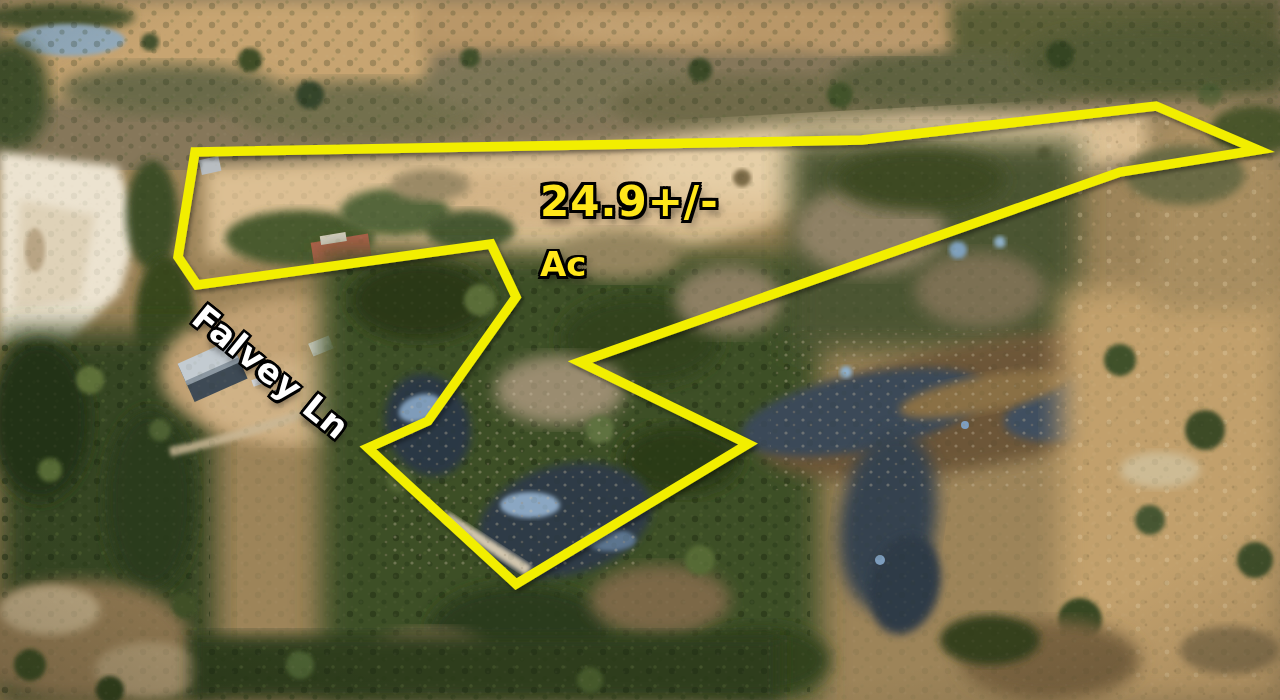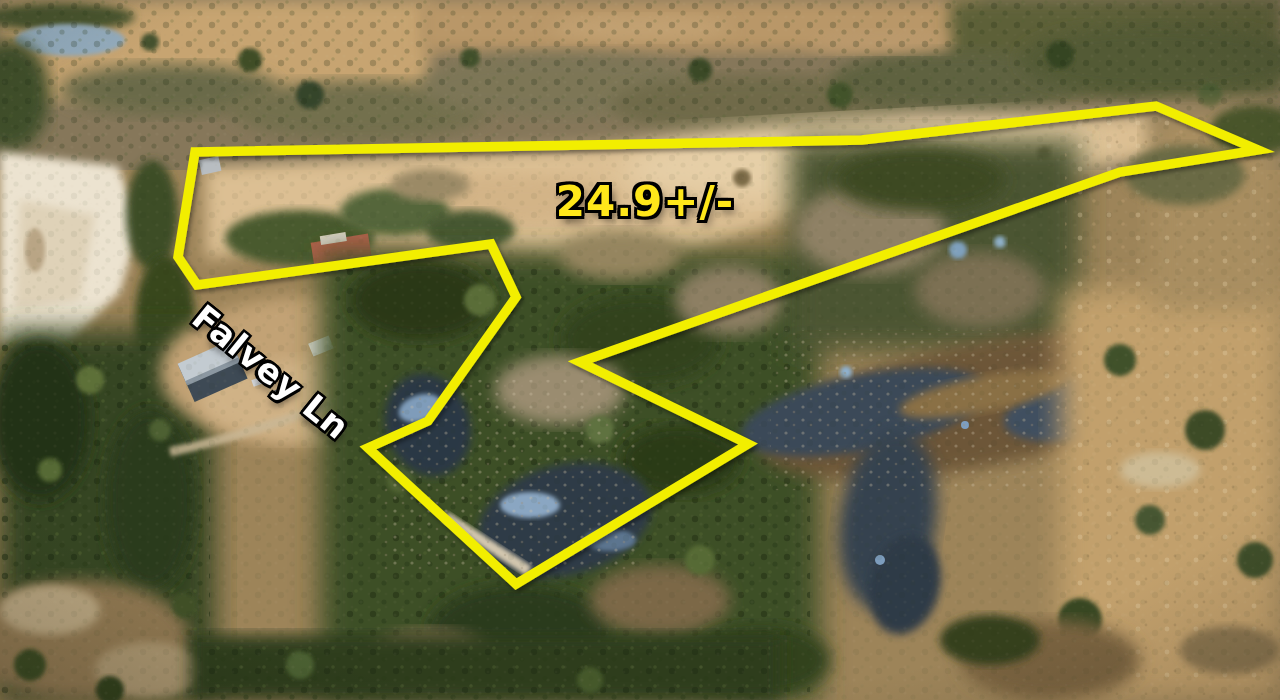--- a/index.html
+++ b/index.html
@@ -5,21 +5,21 @@
   html,body{margin:0;padding:0;background:#1b1b1b;}
   .stage{
     position:relative;width:1280px;height:700px;overflow:hidden;
     font-family:"DejaVu Sans","Liberation Sans",sans-serif;
     background:#9d8459;
   }
   .scene,.overlay{position:absolute;left:0;top:0;width:1280px;height:700px;display:block;}
   .overlay{pointer-events:none;}
 
   .acreage{
-    position:absolute;left:540px;top:181px;width:210px;text-align:center;
+    position:absolute;left:540px;top:181px;width:210px;
     font-weight:bold;color:var(--ac-color,#ffe71a);line-height:1;
   }
   .acreage .l1{
     font-size:42px;letter-spacing:1px;
     text-shadow:-3px -3px 0 var(--oc,#000),0 -3px 0 var(--oc,#000),3px -3px 0 var(--oc,#000),
                 -3px 0 0 var(--oc,#000),3px 0 0 var(--oc,#000),
                 -3px 3px 0 var(--oc,#000),0 3px 0 var(--oc,#000),3px 3px 0 var(--oc,#000),
                 4px 6px 9px rgba(0,0,0,.55);
   }
   .acreage .l2{
@@ -254,17 +254,18 @@
     <rect width="1280" height="700" fill="url(#bare)" opacity="0.05"></rect>
     <rect width="1280" height="700" fill="url(#vig)"></rect>
   </svg>
 
   <svg class="overlay" viewBox="0 0 1280 700" width="1280" height="700" preserveAspectRatio="none">
     <polygon id="boundary-polygon" fill="none" stroke-linejoin="miter" stroke-miterlimit="14" filter="url(#lineShadow)" points="195,152 862,140 1156,106 1258,150 1120,172 580,362 748,444 516,584 368,448 428,421 516,297 491,244 197,285 178,257" stroke="#f2ee06" stroke-width="9.5"></polygon>
   </svg>
 
   <div class="acreage" style="--ac-color: #ffe71a; --oc: #000000;">
     <div class="l1">24.9+/-</div>
+    <div class="l2">Ac</div>
   </div>
 
   <div class="road" style="--rd-color: #ffffff; --oc: #000000;">Falvey Ln</div>
 
 </div>
 
 </body></html>

